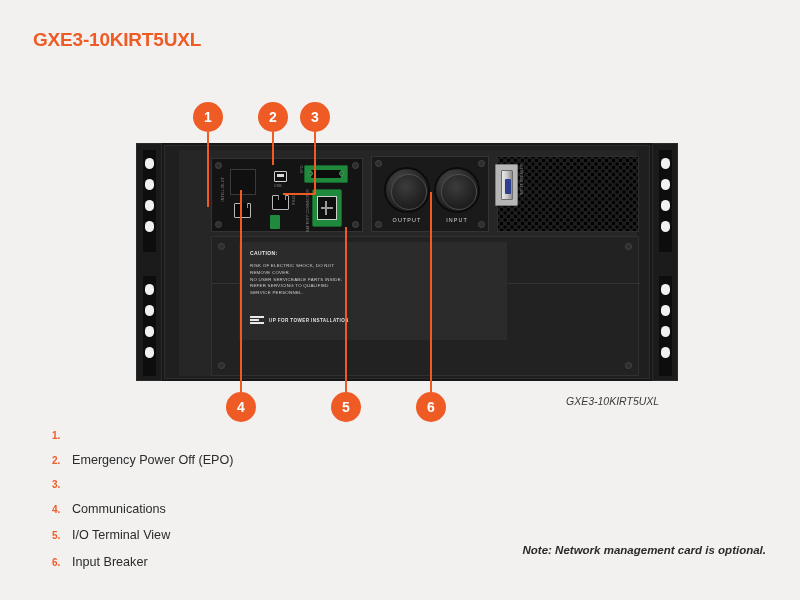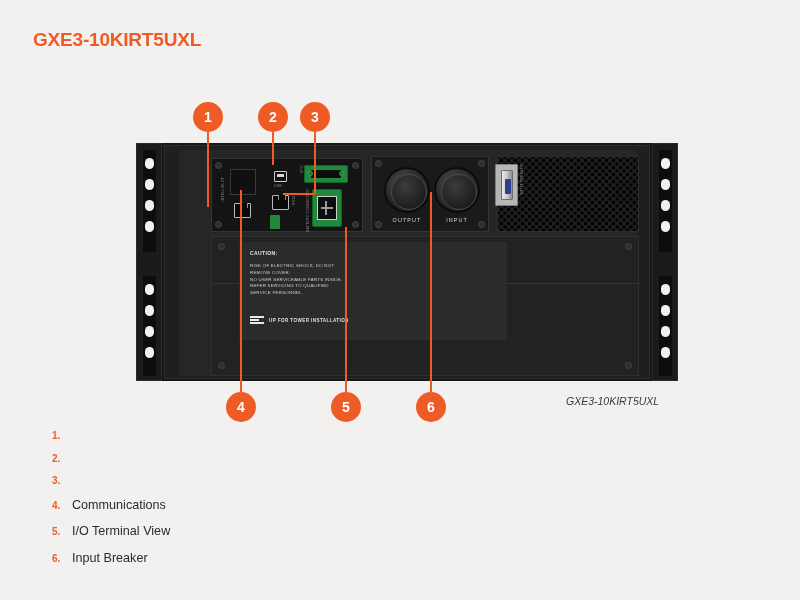--- a/index.html
+++ b/index.html
@@ -407,32 +407,34 @@
   <div class="leader" style="left:430px; top:192px; height:200px;"></div>
 
   <div class="device-caption">GXE3-10KIRT5UXL</div>
 
   <div class="legend">
     <div class="legend-row">
       <span class="legend-num">1.</span>
     </div>
     <div class="legend-row">
       <span class="legend-num">2.</span>
+      <span class="legend-text">Emergency Power Off (EPO)</span>
     </div>
     <div class="legend-row">
       <span class="legend-num">3.</span>
     </div>
     <div class="legend-row">
       <span class="legend-num">4.</span>
       <span class="legend-text">Communications</span>
     </div>
     <div class="legend-row">
       <span class="legend-num">5.</span>
       <span class="legend-text">I/O Terminal View</span>
     </div>
     <div class="legend-row">
       <span class="legend-num">6.</span>
       <span class="legend-text">Input Breaker</span>
     </div>
   </div>
 
+  <div class="note">Note: Network management card is optional.</div>
 
 </div>
 
 </body></html>

